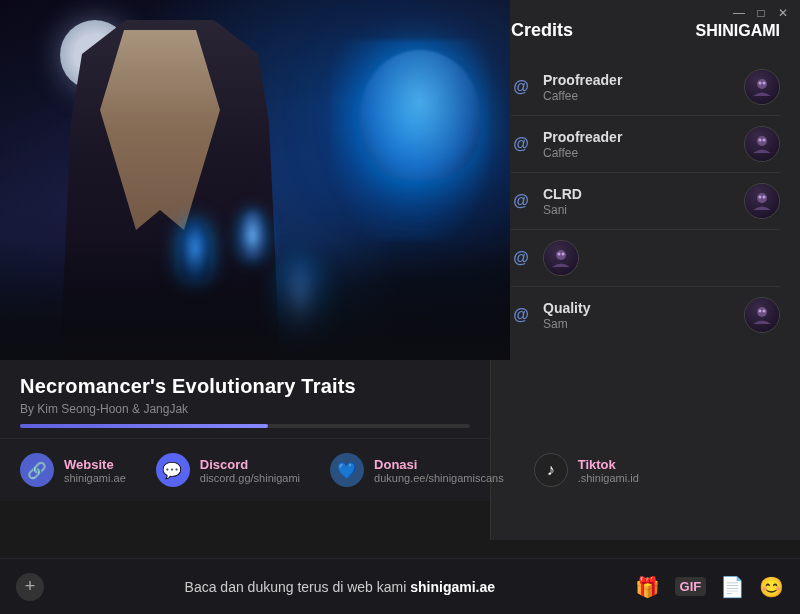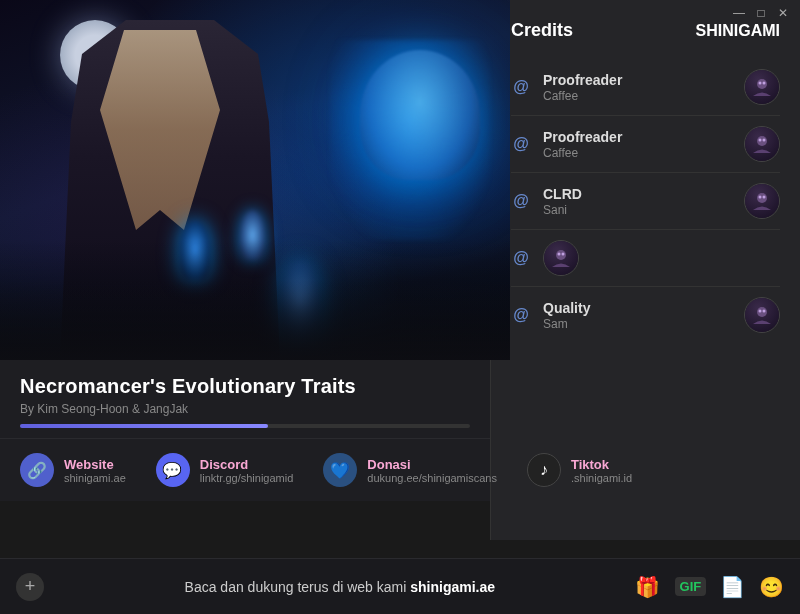--- a/index.html
+++ b/index.html
@@ -378,21 +378,21 @@
     <div class="social-icon website">🔗</div>
     <div class="social-text">
       <div class="label">Website</div>
       <div class="sublabel">shinigami.ae</div>
     </div>
   </div>
         <div class="social-item">
     <div class="social-icon discord">💬</div>
     <div class="social-text">
       <div class="label">Discord</div>
-      <div class="sublabel">linktr.gg/shinigamid</div>
+      <div class="sublabel">discord.gg/shinigami</div>
     </div>
   </div>
         <div class="social-item">
     <div class="social-icon donasi">💙</div>
     <div class="social-text">
       <div class="label">Donasi</div>
       <div class="sublabel">dukung.ee/shinigamiscans</div>
     </div>
   </div>
         <div class="social-item">
@@ -498,17 +498,17 @@
 
 </div>
 
 <div class="bottom-bar">
   <div class="bottom-add-btn">+</div>
   <div class="bottom-text">
     <span>Baca dan dukung terus di web kami </span><strong>shinigami.ae</strong>
   </div>
   <div class="bottom-actions">
     <span class="bottom-action-icon">🎁</span>
-    <span class="bottom-action-icon" style="font-size:13px;font-weight:700;color:#22c55e;background:#333;padding:2px 5px;border-radius:4px;">GIF</span>
+    <span class="bottom-action-icon" style="font-size:13px;font-weight:700;color:#f9a8d4;background:#333;padding:2px 5px;border-radius:4px;">GIF</span>
     <span class="bottom-action-icon">📄</span>
     <span class="bottom-action-icon">😊</span>
   </div>
 </div>
 
 </body></html>

